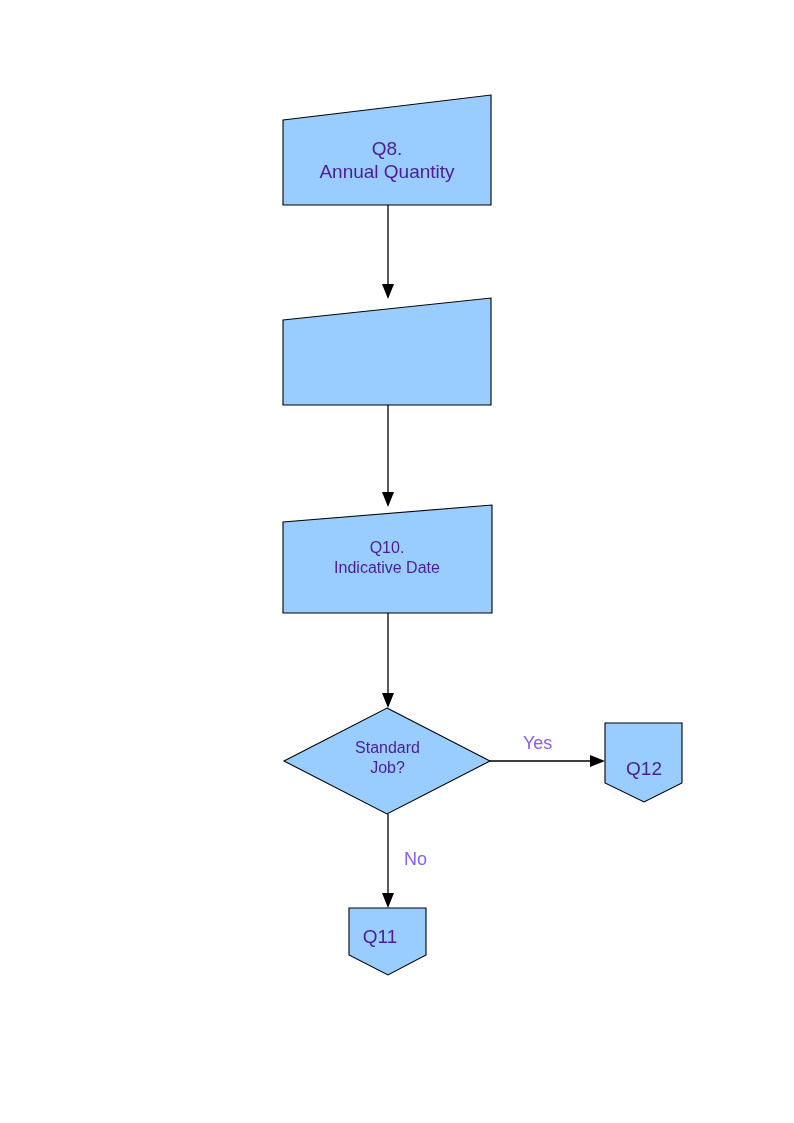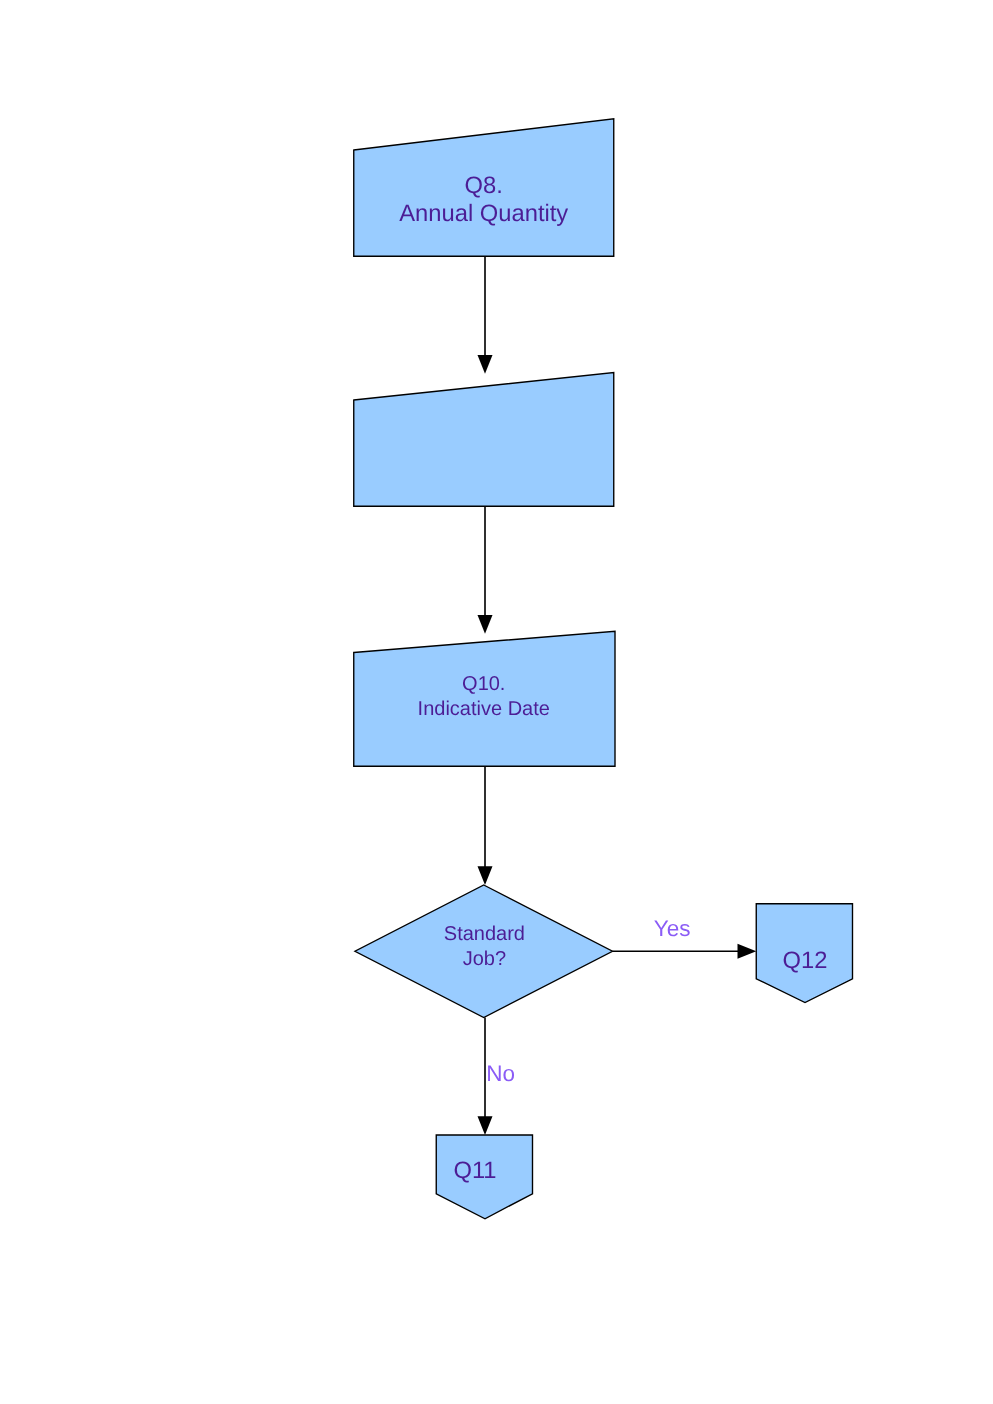--- a/index.html
+++ b/index.html
@@ -85,21 +85,21 @@
   #label-q12 {
     left: 605px; top: 738px; width: 78px;
     font-size: 19px;
     margin-top: 19px;
   }
   #label-yes {
     left: 523px; top: 733px;
     font-size: 18px;
   }
   #label-no {
-    left: 389px; top: 849px;
+    left: 404px; top: 849px;
     font-size: 18px;
     text-align: center;
   }
 </style>
 </head>
 <body>
 
 <div id="flowchart-root" style="background: rgb(255, 255, 255);">
 
   <svg id="flow-svg" viewBox="0 0 794 1123">

